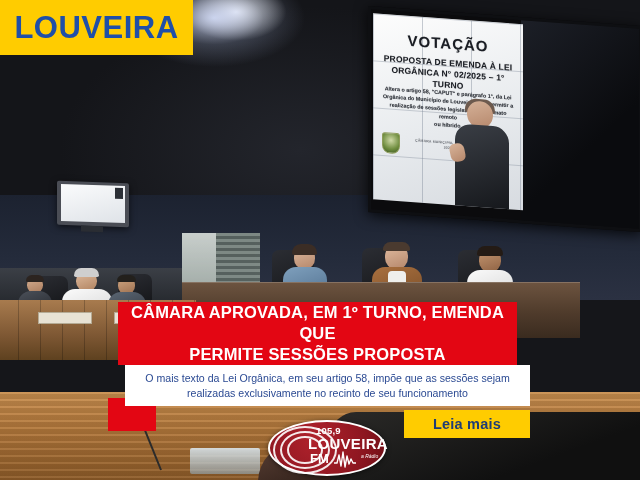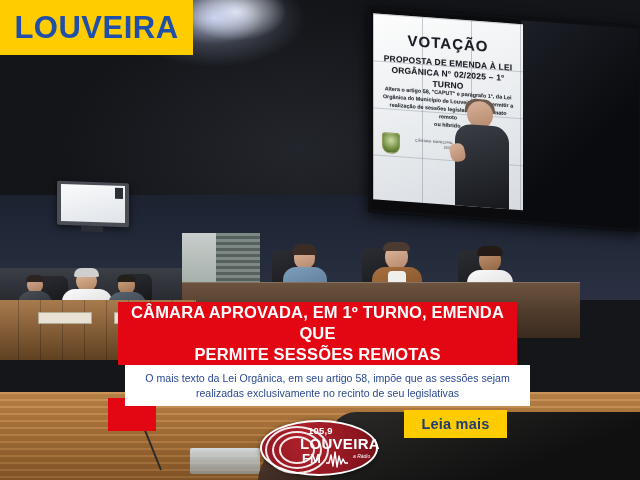--- a/index.html
+++ b/index.html
@@ -152,28 +152,28 @@
   .whitebox{
     position:absolute;left:125px;top:365px;width:405px;height:41px;
     background:#ffffff;display:flex;align-items:center;justify-content:center;
   }
   .whitebox p{
     margin:0;color:#2b4a93;text-align:center;font-size:10.6px;line-height:15px;
     font-family:"Liberation Sans", sans-serif;padding:0 6px;
   }
 
   .leiamais{
-    position:absolute;left:404px;top:410px;width:103px;height:28px;
+    position:absolute;left:404px;top:410px;width:126px;height:28px;
     background:#FFCC00;display:flex;align-items:center;justify-content:center;
   }
   .leiamais span{color:#1F3C76;font-weight:700;font-size:14.5px;letter-spacing:.2px;}
 
   
   .radiologo{
-    position:absolute;left:260px;top:420px;width:118px;height:56px;
+    position:absolute;left:268px;top:420px;width:118px;height:56px;
   }
   .rl-oval{position:absolute;inset:0;border-radius:50%;
     background:radial-gradient(circle at 38% 34%,#b0222c,#8d1620 65%,#6d0f17 100%);
     border:2px solid #ffffff;box-shadow:0 1px 5px rgba(0,0,0,.55);}
   .rl-ring{position:absolute;border-radius:50%;border:2px solid rgba(255,255,255,.9);}
   .rl-r1{left:5px;top:6px;width:60px;height:44px;}
   .rl-r2{left:12px;top:11px;width:46px;height:34px;}
   .rl-r3{left:19px;top:16px;width:32px;height:24px;}
   .rl-khz{position:absolute;left:48px;top:5px;color:#fff;font-size:9.5px;font-weight:700;letter-spacing:.2px;}
   .rl-name{position:absolute;left:40px;top:15px;color:#fff;font-size:15px;font-weight:700;letter-spacing:.3px;}
@@ -296,28 +296,28 @@
 
   <div class="logo-badge">
     <span>LOUVEIRA</span>
   </div>
 
   <div class="red-accent"></div>
 
   <div class="redband">
     <h1>
       <span>CÂMARA APROVADA, EM 1º TURNO, EMENDA QUE</span><br>
-      <span>PERMITE SESSÕES REMOTAS</span>
+      <span>PERMITE SESSÕES PROPOSTA</span>
     </h1>
   </div>
 
   <div class="whitebox">
     <p>
       <span>O mais texto da Lei Orgânica, em seu artigo 58, impõe que as sessões sejam</span><br>
-      <span>realizadas exclusivamente no recinto de seu legislativas</span>
+      <span>realizadas exclusivamente no recinto de seu funcionamento</span>
     </p>
   </div>
 
   <div class="leiamais">
     <span>Leia mais</span>
   </div>
 
   <div class="radiologo">
     <div class="rl-oval"></div>
     <div class="rl-ring rl-r1"></div>

